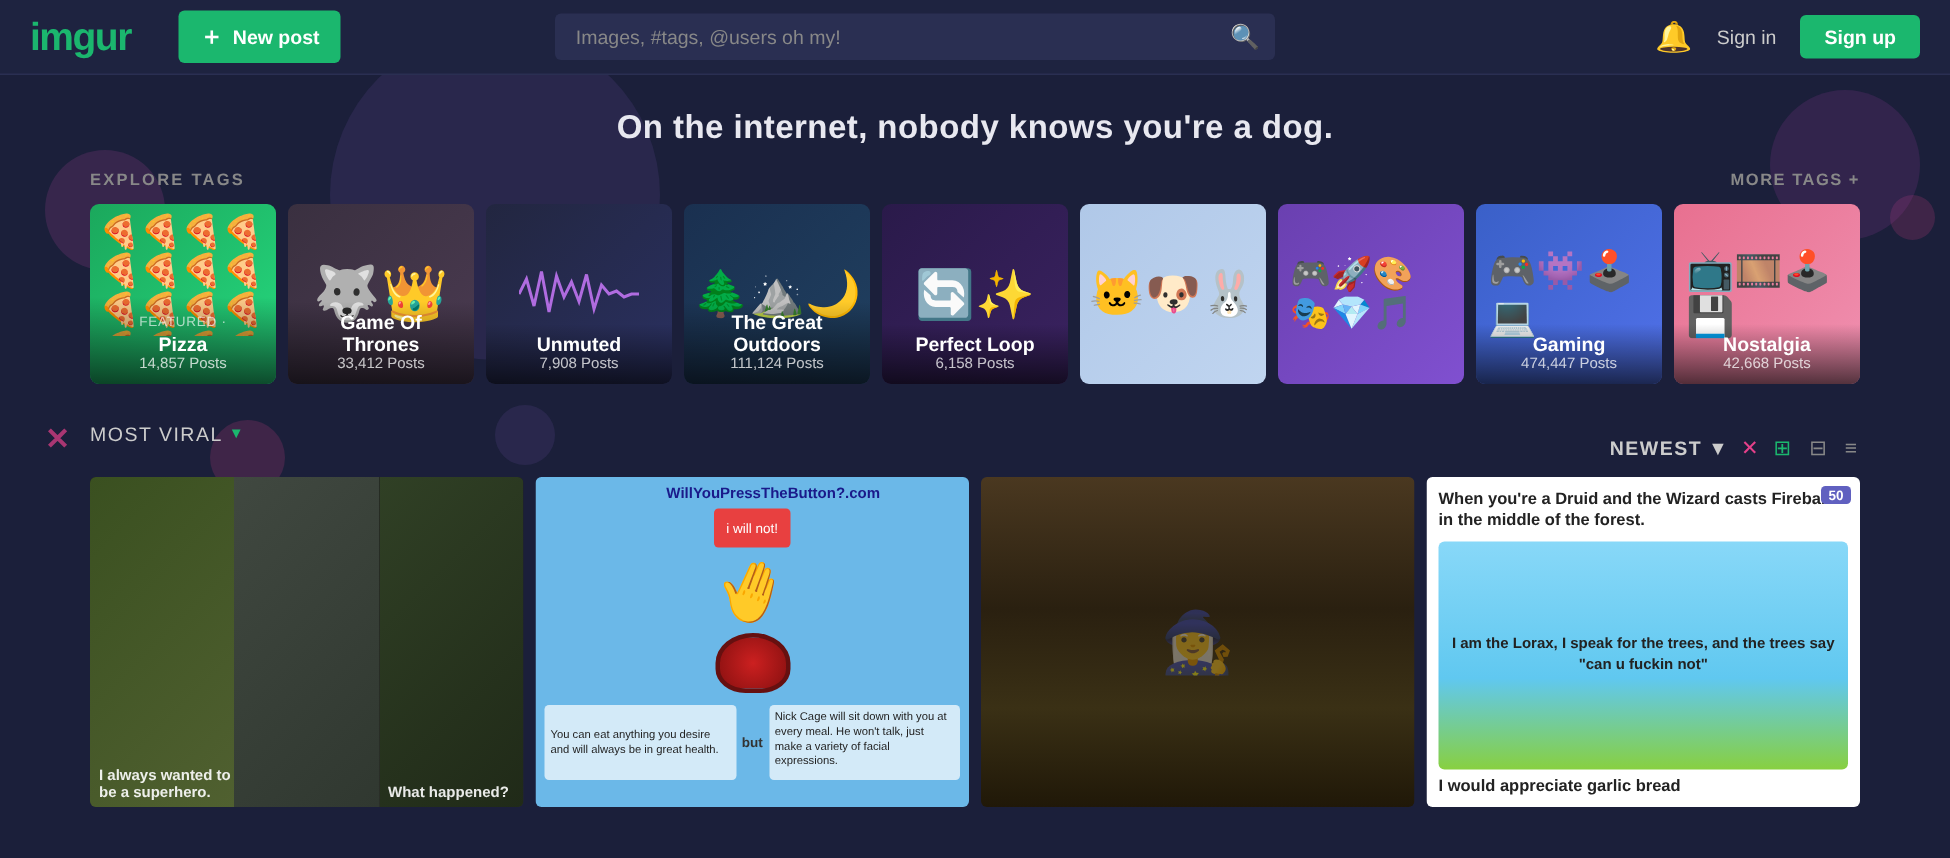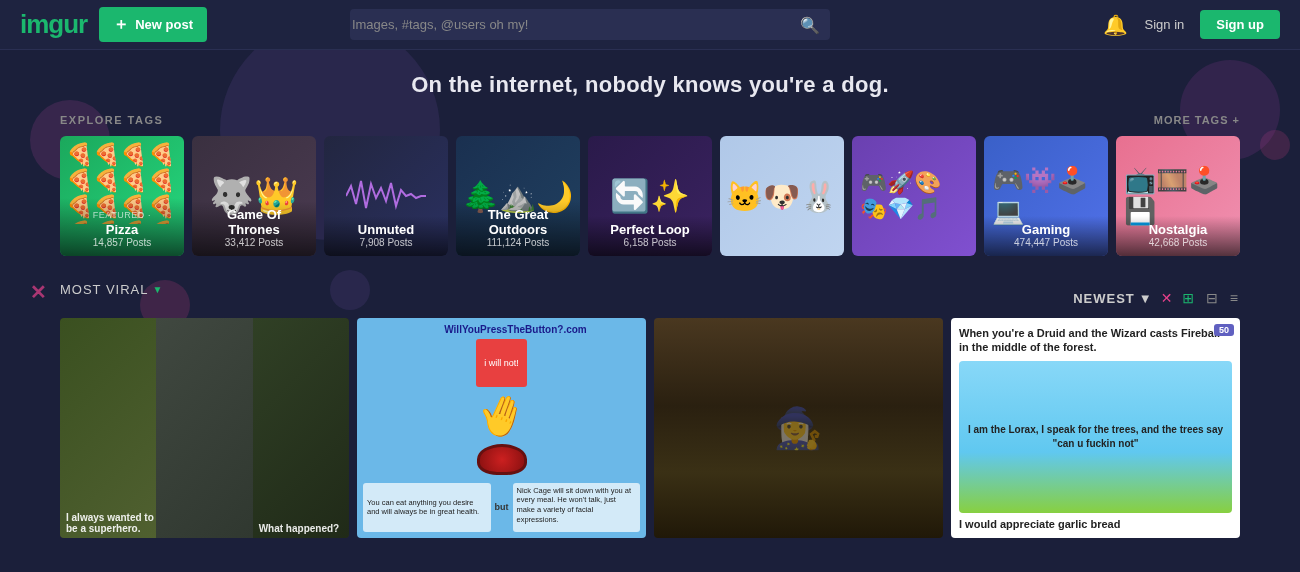--- a/index.html
+++ b/index.html
@@ -36,21 +36,21 @@
       opacity: 0.7;
     }
 
     
     header {
       background: #1e2340;
       height: 50px;
       display: flex;
       align-items: center;
       padding: 0 20px;
-      gap: 12px;
+      gap: 32px;
       border-bottom: 1px solid #2a2f52;
       position: relative;
       z-index: 10;
     }
     .logo {
       font-size: 26px;
       font-weight: 900;
       color: #1bb76e;
       letter-spacing: -1px;
     }
@@ -72,21 +72,21 @@
       flex: 1;
       max-width: 480px;
       margin: 0 auto;
       position: relative;
     }
     .search-bar input {
       width: 100%;
       background: #2a2f52;
       border: none;
       border-radius: 4px;
-      padding: 8px 38px 8px 2px;
+      padding: 8px 38px 8px 14px;
       color: #aaa;
       font-size: 13px;
       outline: none;
     }
     .search-bar input::placeholder { color: #888; }
     .search-icon-btn {
       position: absolute;
       right: 10px;
       top: 50%;
       transform: translateY(-50%);
@@ -329,21 +329,21 @@
       font-weight: 700;
       color: #1a1a8a;
       text-align: center;
       margin-bottom: 4px;
       margin-left: 28px;
     }
     .card2-will-not {
       background: #e84040;
       color: #fff;
       font-size: 9px;
-      padding: 19px 8px;
+      padding: 8px 8px;
       border-radius: 3px;
       margin-bottom: 6px;
     }
     .card2-hand {
       font-size: 40px;
       margin-bottom: 4px;
       transform: rotate(20deg);
     }
     .card2-button-img {
       width: 50px;

